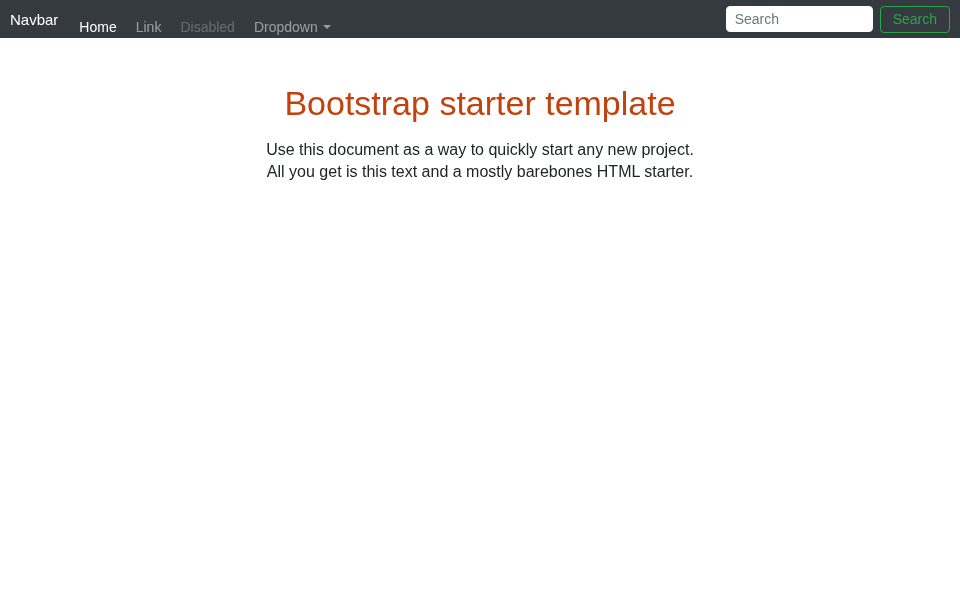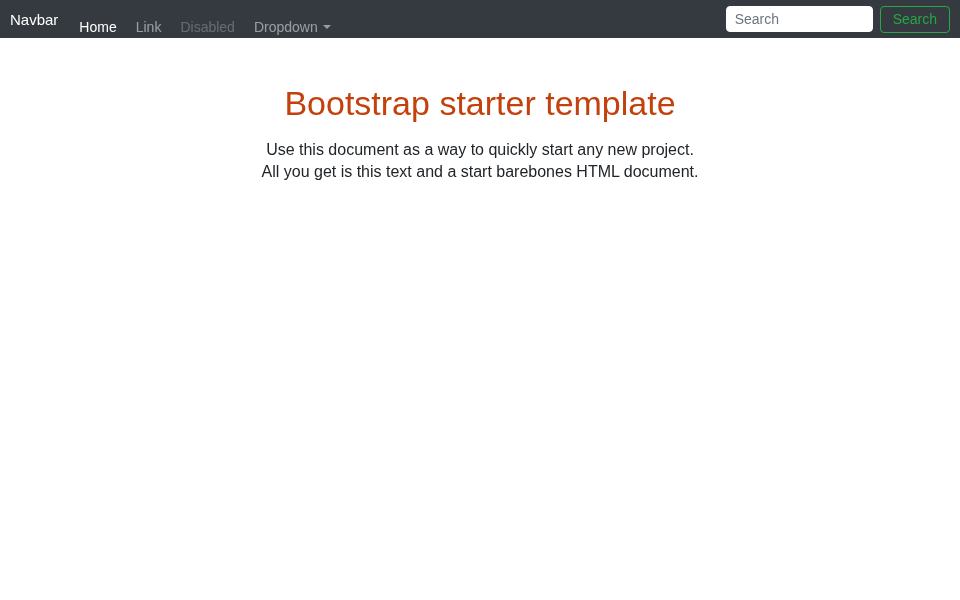--- a/index.html
+++ b/index.html
@@ -130,15 +130,15 @@
   <div class="search-form">
     <input class="search-input" type="text" placeholder="Search" style="">
     <button class="search-button">Search</button>
   </div>
 </nav>
 
 <main class="starter-template">
   <h1 class="page-title">Bootstrap starter template</h1>
   <p class="lead">
     <span>Use this document as a way to quickly start any new project.</span>
-    <span>All you get is this text and a start barebones HTML document.</span>
+    <span>All you get is this text and a mostly barebones HTML starter.</span>
   </p>
 </main>
 
 </body></html>

